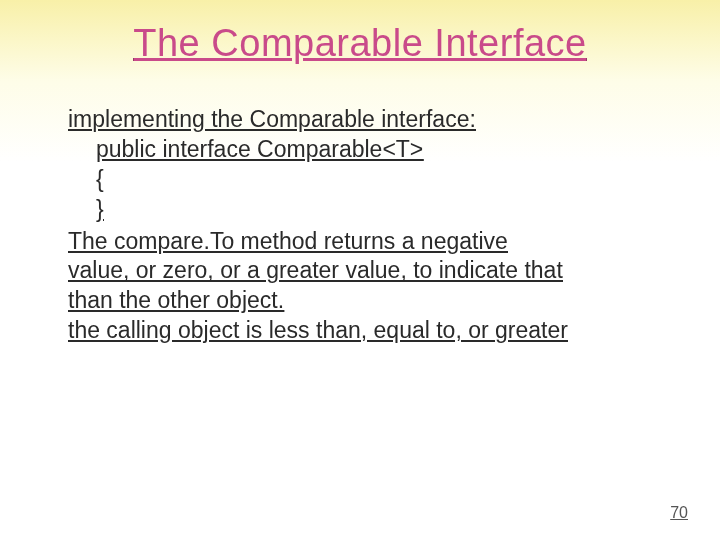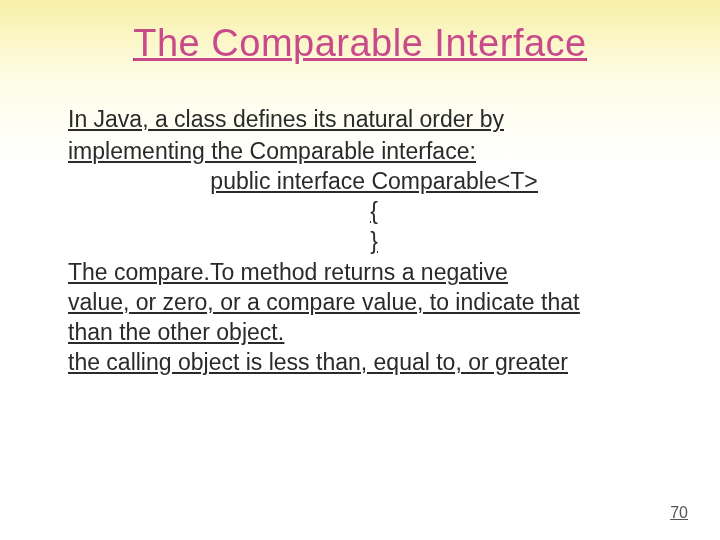--- a/index.html
+++ b/index.html
@@ -18,41 +18,40 @@
       padding-bottom: 40px;
       letter-spacing: 0.5px;
     }
     .content {
       padding: 0 68px 0 68px;
       font-size: 23px;
       line-height: 1.3;
       color: #2a2a2a;
     }
     .para1 { margin-bottom: 2px; }
-    .indent1 { padding-left: 28px; text-align: center; }
+    .indent1 { padding-left: 28px; }
     .indent2 { padding-left: 70px; }
     .para2 { margin-top: 2px; }
     .page-num {
       position: absolute;
       bottom: 18px;
       right: 32px;
       font-size: 16px;
       color: #555;
     }
   </style>
 </head>
 <body>
 
 <h1 class="title">The Comparable Interface</h1>
 
 <div class="content">
-  <div class="para1">In Java, a class defines its natural order by</div>
   <div>implementing the Comparable interface:</div>
   <div class="indent1">public interface Comparable&lt;T&gt;</div>
   <div class="indent1">{</div>
   <div class="indent1">}</div>
   <div class="para2">The compare.To method returns a negative</div>
-  <div>value, or zero, or a compare value, to indicate that</div>
+  <div>value, or zero, or a greater value, to indicate that</div>
   <div>than the other object.</div>
   <div>the calling object is less than, equal to, or greater</div>
 </div>
 
 <div class="page-num">70</div>
 
 </body></html>

